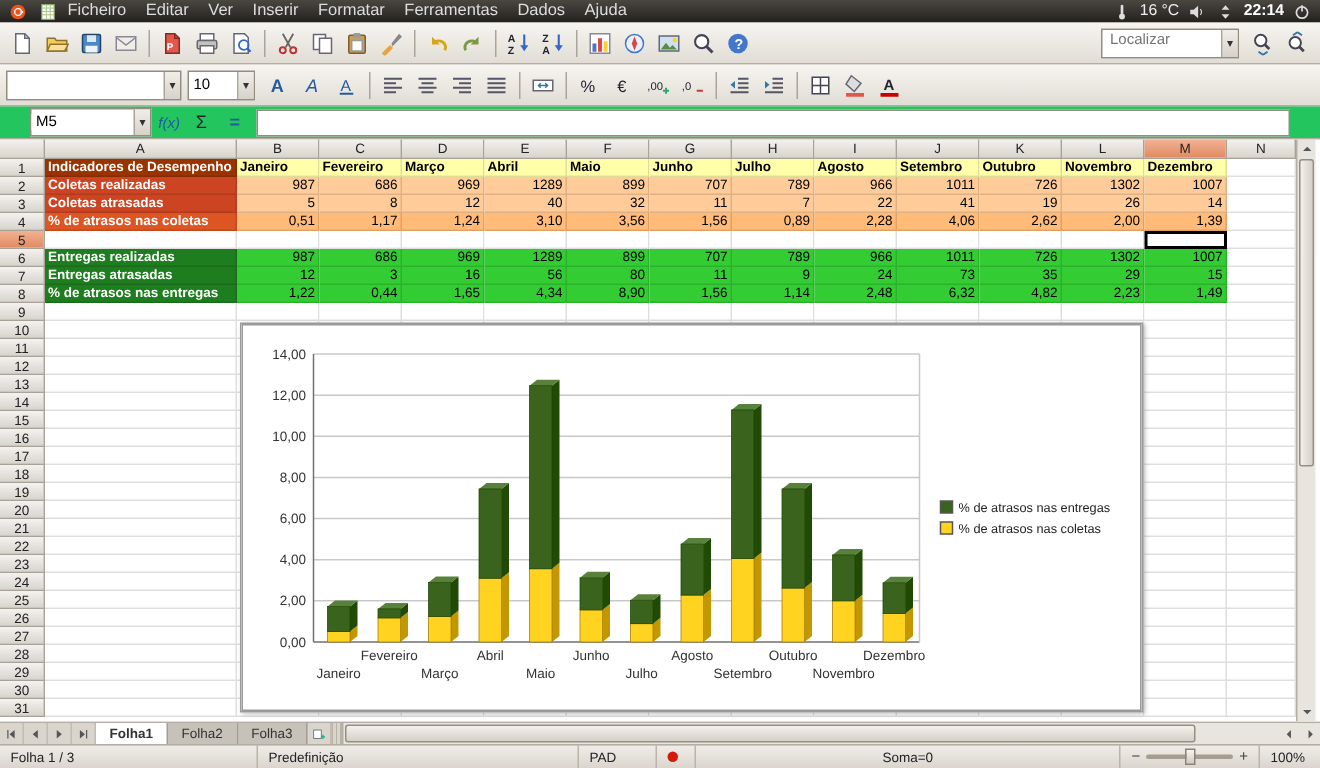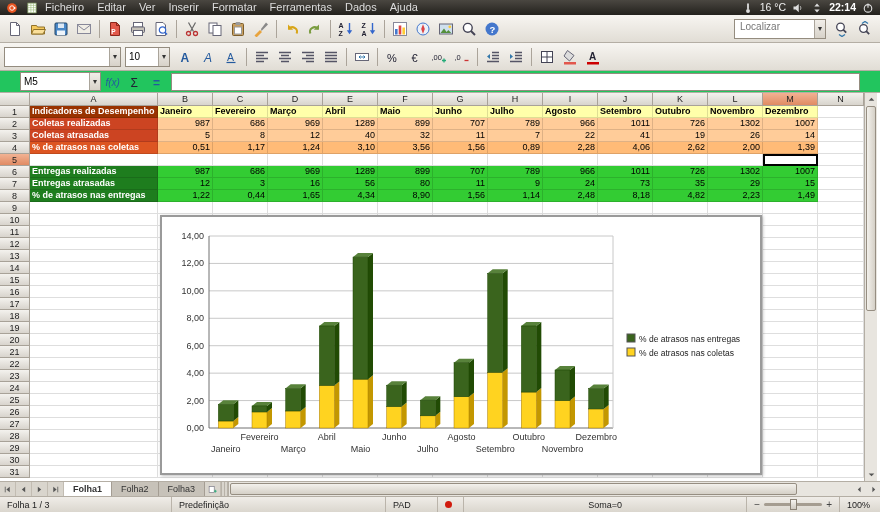--- a/index.html
+++ b/index.html
@@ -24,21 +24,21 @@
   #findbox{border:none;outline:none;width:72px;font-size:10px;font-family:"Liberation Sans",sans-serif;}
   .combo{display:flex;align-items:center;border:1px solid #948c7f;background:#fff;height:18px;margin-right:3px;}
   .combo input{border:none;outline:none;font-size:10px;padding:0 3px;font-family:"Liberation Sans",sans-serif;}
   .fontname input{width:98px;margin-top:48px;}
   .fontsize input{width:26px;}
   .combo-arrow{font-size:8px;color:#333;background:linear-gradient(#f1eee9,#d7d2c9);border-left:1px solid #aaa49a;height:100%;display:flex;align-items:center;padding:0 3px;cursor:default;}
   
   #fbar{height:22px;flex:0 0 22px;background:#22c55e;border-bottom:1px solid #b4aea4;display:flex;align-items:center;gap:2px;padding:0 20px;box-sizing:border-box;}
   .namebox{display:flex;align-items:center;border:1px solid #948c7f;background:#fff;height:17px;}
   .namebox input{border:none;outline:none;width:62px;font-size:10px;padding:0 3px;font-family:"Liberation Sans",sans-serif;}
-  .fbtn{width:20px;height:18px;display:flex;align-items:center;justify-content:center;}
+  .fbtn{width:20px;height:18px;display:flex;align-items:flex-start;justify-content:center;}
   .fbtn svg{width:16px;height:16px;}
   #formula-input{flex:1;height:16px;border:1px solid #948c7f;background:#fff;font-size:10px;padding:0 3px;margin-left:2px;font-family:"Liberation Sans",sans-serif;}
   
   #sheetwrap{flex:1;position:relative;display:flex;background:#fff;overflow:hidden;}
   #sheet{display:grid;align-content:start;}
   .hcell{background:linear-gradient(#f4f2ee,#d8d4cd);border-right:1px solid #a8a298;border-bottom:1px solid #a8a298;font-size:9px;display:flex;align-items:center;justify-content:center;color:#222;box-sizing:border-box;overflow:hidden;}
   .hcell.hl{background:linear-gradient(#f2b293,#e08b63);}
   .cell{font-size:9px;line-height:11px;padding:0 2px;border-right:1px solid rgba(0,0,0,0.13);border-bottom:1px solid rgba(0,0,0,0.13);white-space:nowrap;overflow:hidden;background:#fff;box-sizing:border-box;display:flex;align-items:center;}
   .num{justify-content:flex-end;}
   .c-title{background:var(--title-bg);color:#fff;font-weight:bold;}
@@ -560,21 +560,21 @@
         <div class="hcell">8</div>
         <div class="cell c-lab-ent">% de atrasos nas entregas</div>
         <div class="cell c-val-ent num">1,22</div>
         <div class="cell c-val-ent num">0,44</div>
         <div class="cell c-val-ent num">1,65</div>
         <div class="cell c-val-ent num">4,34</div>
         <div class="cell c-val-ent num">8,90</div>
         <div class="cell c-val-ent num">1,56</div>
         <div class="cell c-val-ent num">1,14</div>
         <div class="cell c-val-ent num">2,48</div>
-        <div class="cell c-val-ent num">8,18</div>
+        <div class="cell c-val-ent num">6,32</div>
         <div class="cell c-val-ent num">4,82</div>
         <div class="cell c-val-ent num">2,23</div>
         <div class="cell c-val-ent num">1,49</div>
         <div class="cell"></div>
         <div class="hcell">9</div>
         <div class="cell"></div>
         <div class="cell"></div>
         <div class="cell"></div>
         <div class="cell"></div>
         <div class="cell"></div>

